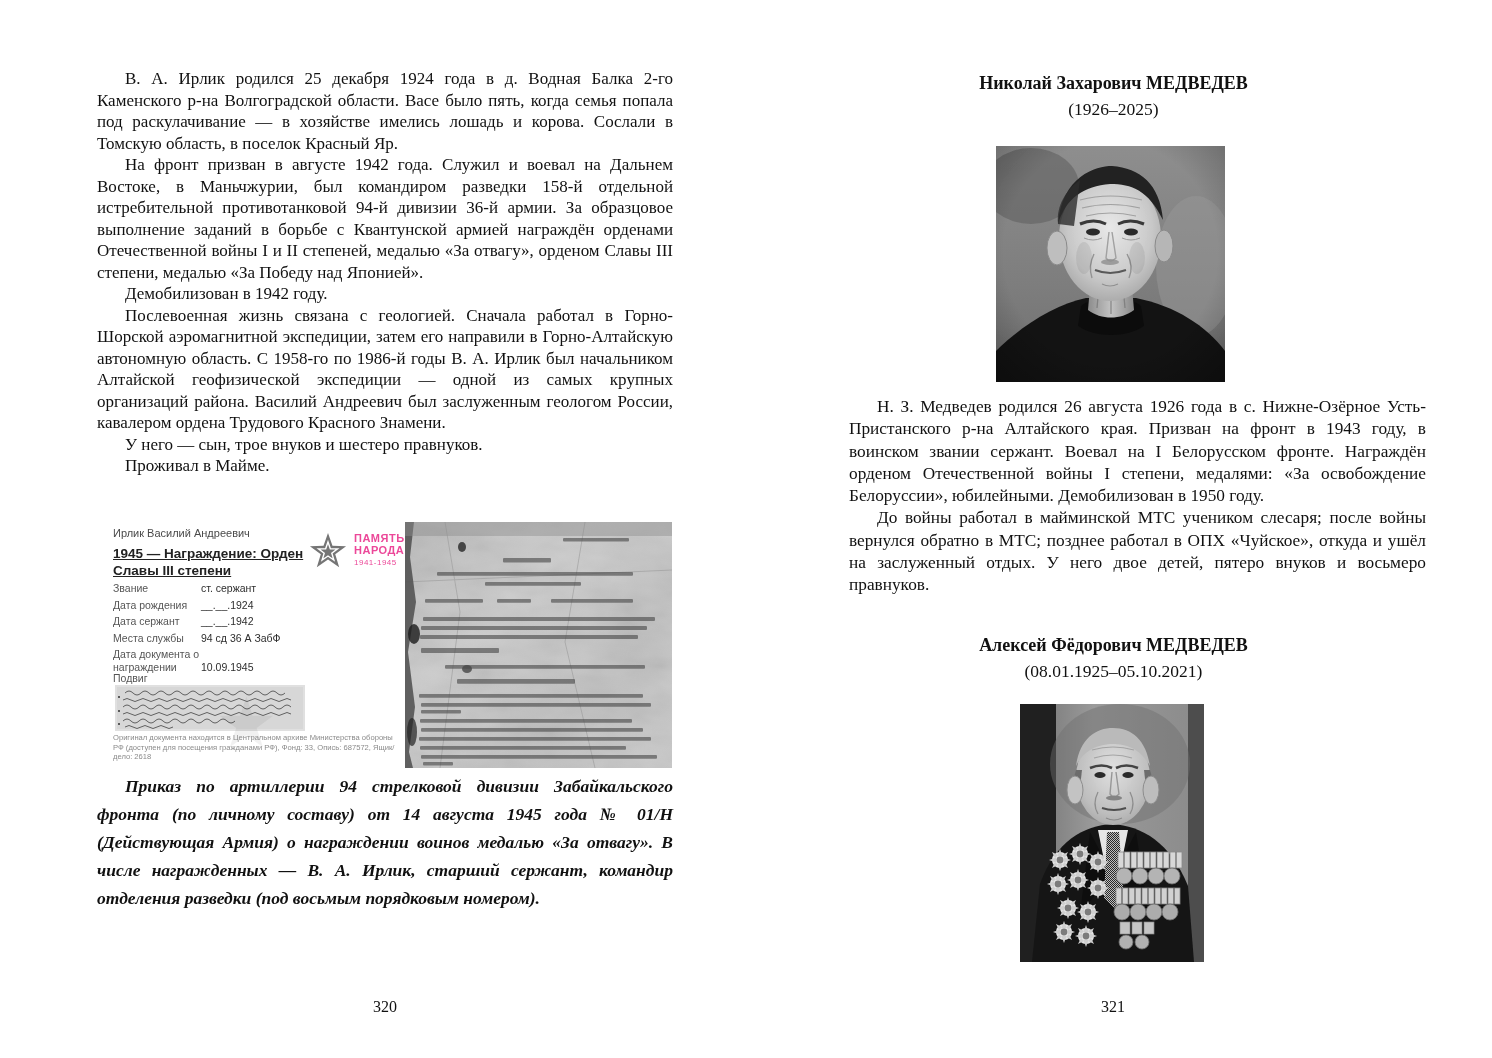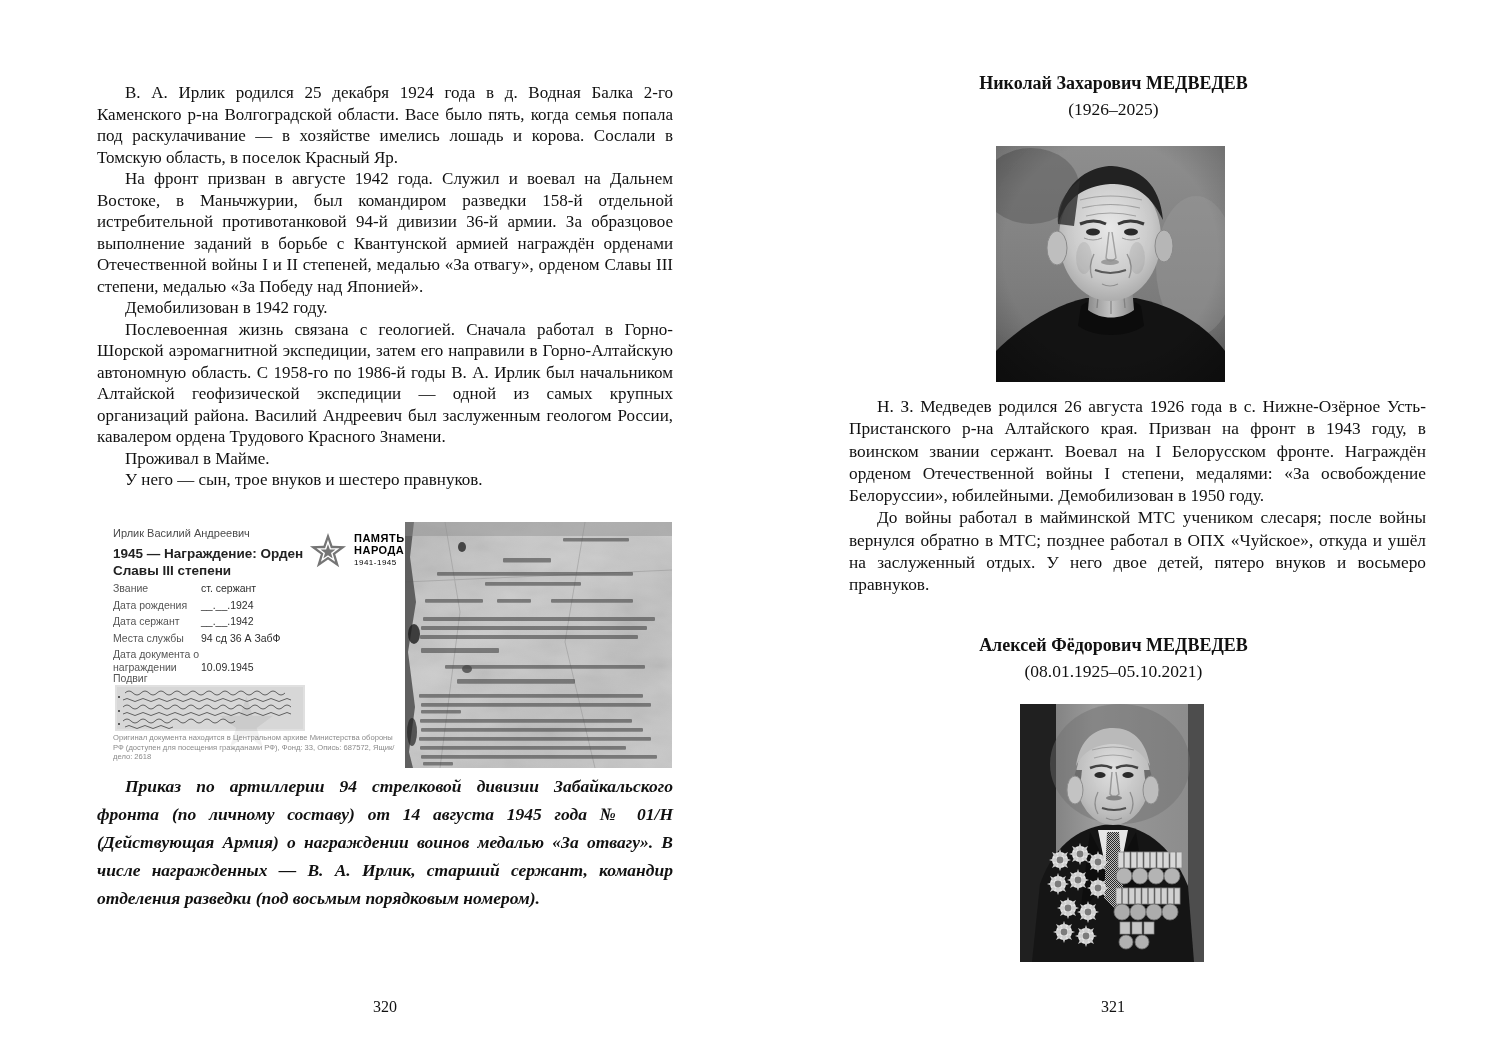--- a/index.html
+++ b/index.html
@@ -1,40 +1,40 @@
 <!DOCTYPE html>
 <html lang="ru"><head>
 <meta charset="utf-8">
 <style>
   html,body{margin:0;padding:0;background:#ffffff;}
   .spread{position:relative;width:1492px;height:1058px;background:#ffffff;overflow:hidden;
           font-family:"Liberation Serif","DejaVu Serif",serif;color:#111;}
   
   .textcol{position:absolute;text-align:justify;}
   .textcol p{margin:0;text-indent:28px;font-size:17px;line-height:21.5px;}
-  .col-left{left:97px;top:68px;width:576px;margin-top:14px;}
+  .col-left{left:97px;top:68px;width:576px;}
   .col-right-text{left:849px;top:396px;width:577px;}
   .col-right-text p{line-height:22.3px;font-size:17.3px;}
   .caption{position:absolute;left:97px;top:772px;width:576px;
            font-style:italic;font-weight:bold;font-size:17.5px;line-height:28px;
            text-align:justify;text-indent:28px;}
   .pagenum{position:absolute;top:998px;width:80px;text-align:center;font-size:16px;}
   .pagenum.left{left:345px;} .pagenum.right{left:1073px;}
   
   .person-head{position:absolute;width:577px;left:825px;text-align:center;}
   .person-head .nm{font-weight:bold;font-size:18px;line-height:26px;}
   .person-head .yrs{font-size:17.5px;line-height:26px;}
   .head1{top:70px;} .head2{top:632px;}
   
   .card{position:absolute;left:110px;top:522px;width:562px;height:246px;background:#fff;
         font-family:"Liberation Sans","DejaVu Sans",sans-serif;}
   .card .person{position:absolute;left:3px;top:5px;font-size:11px;color:#4a4a4a;}
   .card .award-title{position:absolute;left:3px;top:23px;width:195px;
-        font-size:13.5px;line-height:17px;font-weight:bold;color:#222;}
-  .card .logo{position:absolute;left:198px;top:10px;display:flex;align-items:flex-start;color:#000000;}
+        font-size:13.5px;line-height:17px;font-weight:bold;color:#222;text-decoration:underline;}
+  .card .logo{position:absolute;left:198px;top:10px;display:flex;align-items:flex-start;color:#ec4899;}
   .card .logo .ltxt{margin-left:6px;font-weight:bold;font-size:11px;line-height:12px;letter-spacing:.5px;}
   .card .logo .lyrs{font-weight:normal;font-size:8px;letter-spacing:.5px;margin-top:1px;}
   .fields{position:absolute;left:3px;top:60px;width:290px;}
   .frow{display:flex;margin-bottom:4px;}
   .flabel{width:88px;flex:0 0 88px;font-size:10.5px;line-height:12.5px;color:#555;}
   .fvalue{font-size:10.5px;line-height:12.5px;color:#2e2e2e;}
   .feat{position:absolute;left:3px;top:150px;font-size:10.5px;color:#555;}
   .hand{position:absolute;left:5px;top:163px;}
   .archive{position:absolute;left:3px;top:211px;width:292px;font-size:7.6px;line-height:9.6px;color:#8a8a8a;}
   .cardmark{position:absolute;left:105px;top:160px;font-size:70px;color:#000;opacity:.05;
@@ -48,22 +48,22 @@
 </head>
 <body>
 
 <div class="spread">
 
   <div class="textcol col-left">
     <p>В. А. Ирлик родился 25 декабря 1924 года в д. Водная Балка 2-го Каменского р-на Волгоградской области. Васе было пять, когда семья попала под раскулачивание — в хозяйстве имелись лошадь и корова. Сослали в Томскую область, в поселок Красный Яр.</p>
     <p>На фронт призван в августе 1942 года. Служил и воевал на Дальнем Востоке, в Маньчжурии, был командиром разведки 158-й отдельной истребительной противотанковой 94-й дивизии 36-й армии. За образцовое выполнение заданий в борьбе с Квантунской армией награждён орденами Отечественной войны I и II степеней, медалью «За отвагу», орденом Славы III степени, медалью «За Победу над Японией».</p>
     <p>Демобилизован в 1942 году.</p>
     <p>Послевоенная жизнь связана с геологией. Сначала работал в Горно-Шорской аэромагнитной экспедиции, затем его направили в Горно-Алтайскую автономную область. С 1958-го по 1986-й годы В. А. Ирлик был начальником Алтайской геофизической экспедиции — одной из самых крупных организаций района. Василий Андреевич был заслуженным геологом России, кавалером ордена Трудового Красного Знамени.</p>
+    <p>У него — сын, трое внуков и шестеро правнуков.</p>
     <p>Проживал в Майме.</p>
-    <p>У него — сын, трое внуков и шестеро правнуков.</p>
   </div>
 
   <div class="card">
     <div class="person">Ирлик Василий Андреевич</div>
     <div class="award-title">1945 — Награждение: Орден Славы III степени</div>
 
     <div class="logo">
       <svg width="40" height="40" viewBox="0 0 40 40">
         <polygon points="20,1 24.47,13.85 38.07,14.13 27.23,22.35 31.17,35.37 20,27.6 8.83,35.37 12.77,22.35 1.93,14.13 15.53,13.85" fill="#757575"></polygon>
         <polygon points="20,10 22.35,16.76 29.51,16.91 23.8,21.24 25.88,28.09 20,24 14.12,28.09 16.2,21.24 10.49,16.91 17.65,16.76" fill="none" stroke="#ffffff" stroke-width="1.4"></polygon>

